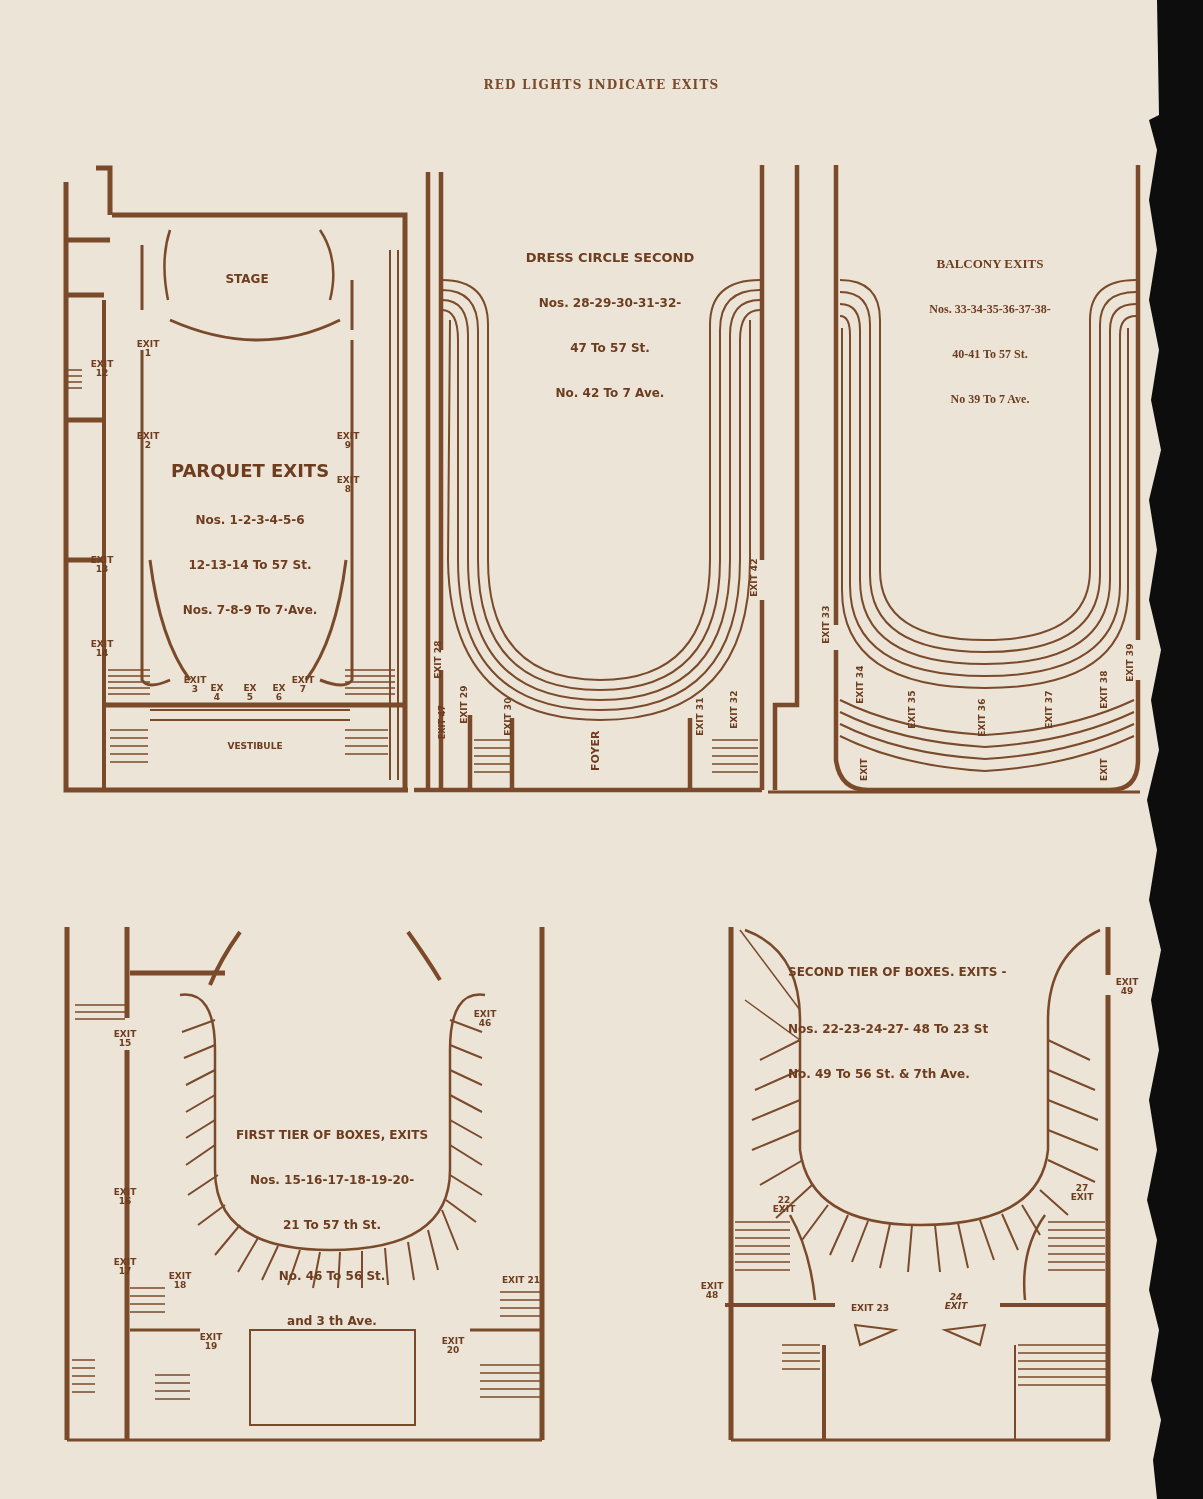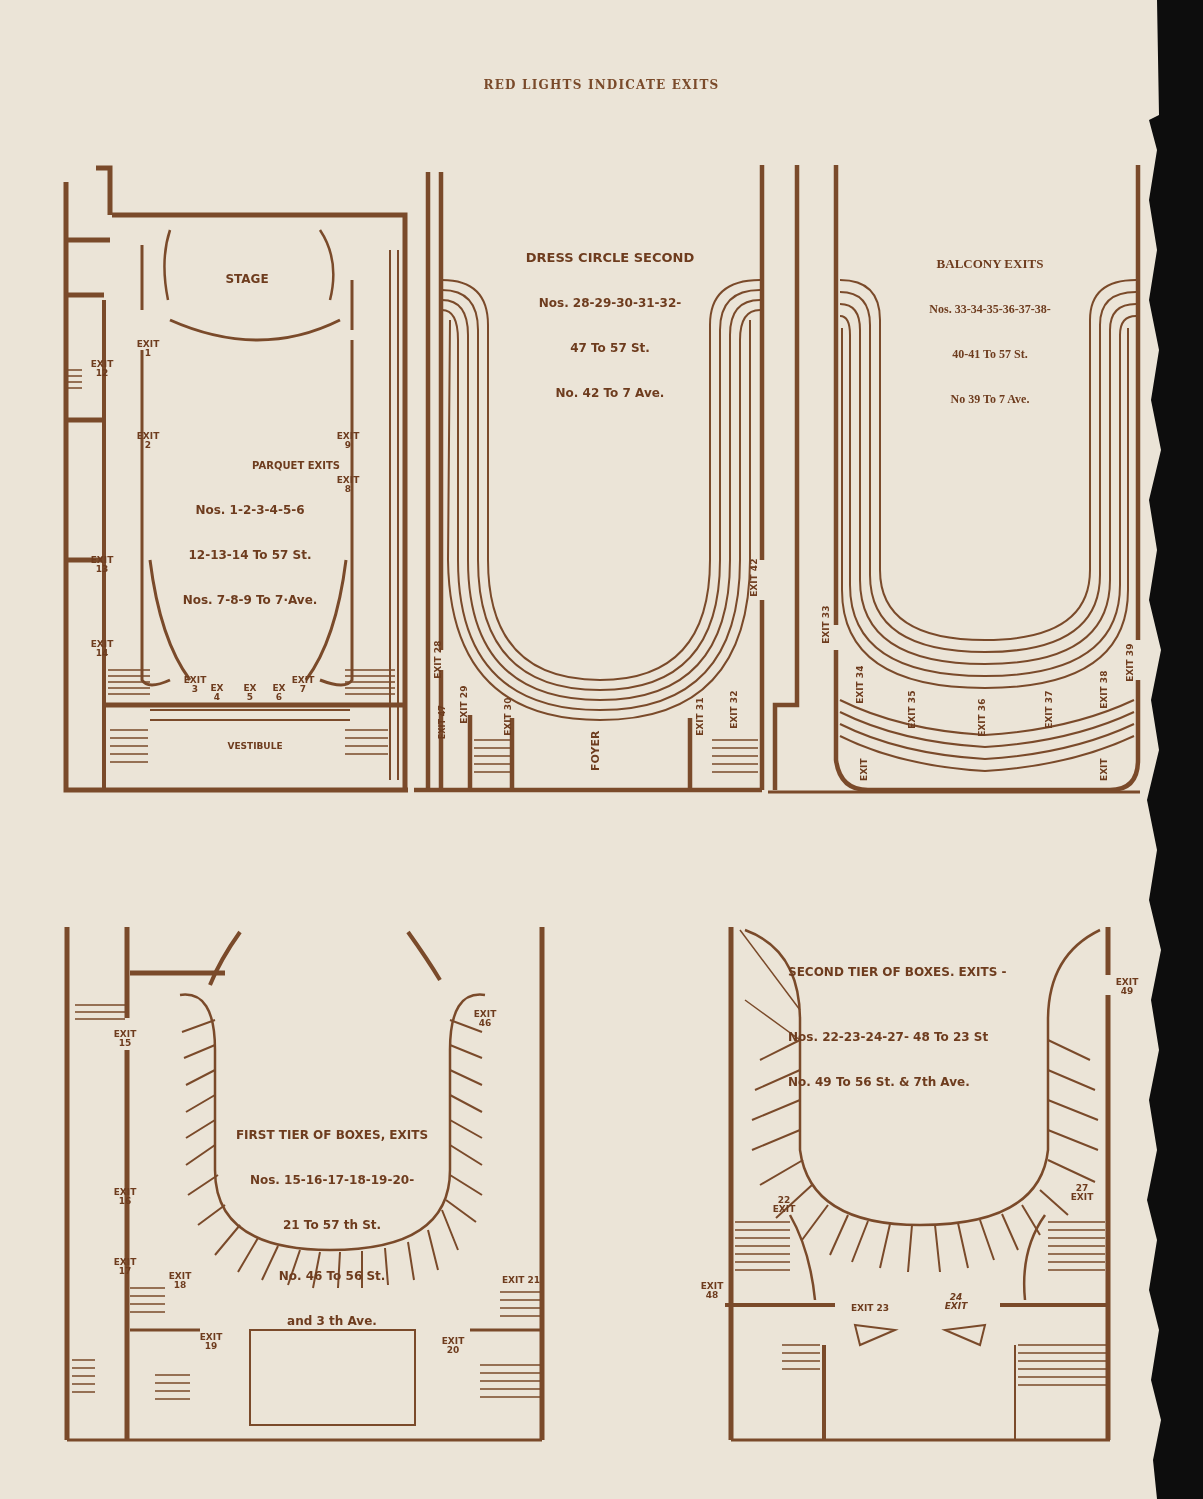--- a/index.html
+++ b/index.html
@@ -143,21 +143,21 @@
       <path d="M823,1345 L823,1440 M825,1345 L825,1440 M1015,1345 L1015,1440"></path>
     </g>
     <g stroke-width="2">
       <path d="M800,1040 L760,1060 M800,1070 L755,1090 M800,1100 L752,1120 M800,1130 L752,1150 M803,1160 L760,1185 M812,1185 L776,1218 M828,1205 L802,1240 M848,1215 L830,1255 M868,1221 L852,1262 M890,1224 L880,1268 M912,1225 L908,1272 M935,1225 L940,1272 M958,1223 L968,1268 M980,1220 L994,1260 M1002,1214 L1018,1250 M1022,1205 L1040,1235 M1040,1190 L1068,1215"></path>
       <path d="M1048,1040 L1090,1060 M1048,1070 L1095,1090 M1048,1100 L1098,1120 M1048,1130 L1098,1150 M1048,1160 L1095,1182"></path>
     </g>
   </g>
 </svg>
 
 <div class="lbl cap" style="left:160px;top:430px;width:180px;">
-  <div style="font-size:10px;text-align:right;">PARQUET EXITS</div>
+  <div style="font-size:18px;">PARQUET EXITS</div>
   <div>Nos. 1-2-3-4-5-6</div>
   <div>12-13-14 To 57 St.</div>
   <div>Nos. 7-8-9 To 7·Ave.</div>
 </div>
 <div class="lbl ex" style="left:222px;top:273px;width:50px;font-size:12px;">STAGE</div>
 <div class="lbl ex" style="left:215px;top:742px;width:80px;text-align:center;">VESTIBULE</div>
 <div class="lbl ex" style="left:133px;top:340px;width:30px;">EXIT
 1</div>
 <div class="lbl ex" style="left:133px;top:432px;width:30px;">EXIT
 2</div>
@@ -230,21 +230,21 @@
 18</div>
 <div class="lbl ex" style="left:196px;top:1333px;width:30px;">EXIT
 19</div>
 <div class="lbl ex" style="left:438px;top:1337px;width:30px;">EXIT
 20</div>
 <div class="lbl ex" style="left:496px;top:1276px;width:50px;">EXIT 21</div>
 <div class="lbl ex" style="left:470px;top:1010px;width:30px;">EXIT
 46</div>
 
 <div class="lbl cap" style="left:788px;top:935px;width:270px;text-align:left;">
-  <div style="margin-bottom:20px;">SECOND TIER OF BOXES. EXITS -</div>
+  <div style="margin-bottom:12px;">SECOND TIER OF BOXES. EXITS -</div>
   <div>Nos. 22-23-24-27- 48 To 23 St</div>
   <div>No. 49 To 56 St. &amp; 7th Ave.</div>
 </div>
 <div class="lbl ex" style="left:742px;top:1196px;width:36px;margin-left:24px;">22
 EXIT</div>
 <div class="lbl ex" style="left:840px;top:1304px;width:60px;">EXIT 23</div>
 <div class="lbl ex" style="left:938px;top:1293px;width:36px;font-style:italic;">24
 EXIT</div>
 <div class="lbl ex" style="left:1064px;top:1184px;width:36px;">27
 EXIT</div>

